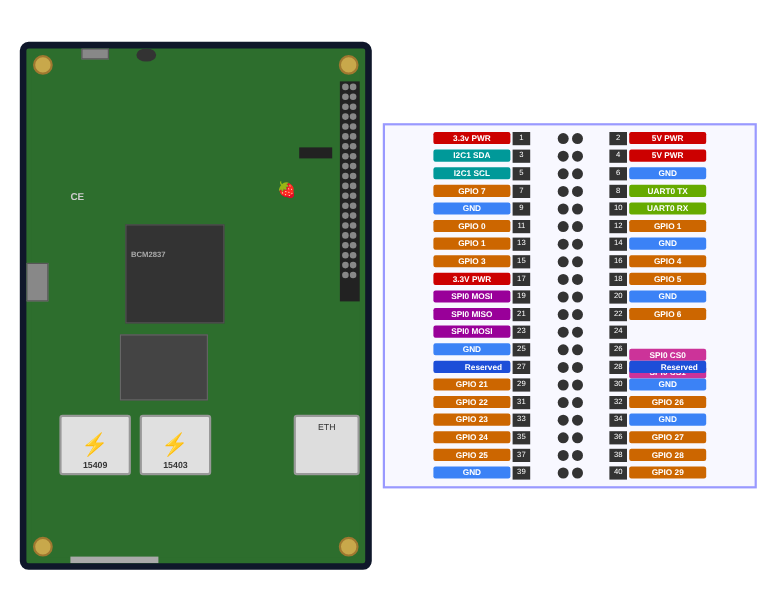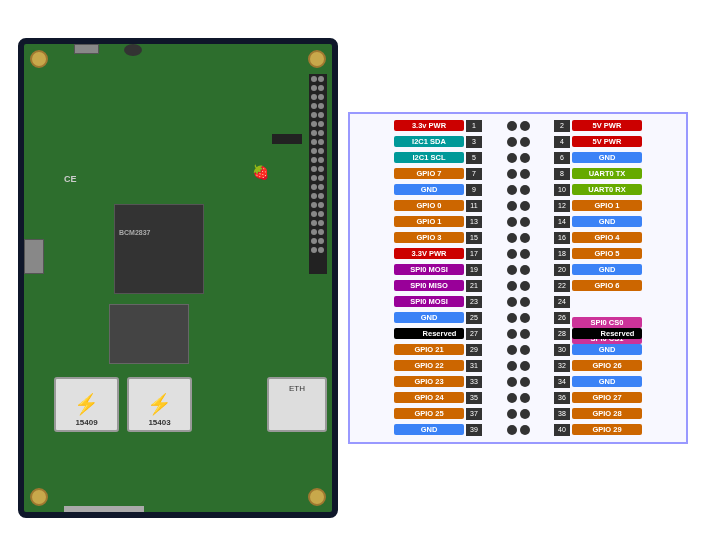--- a/index.html
+++ b/index.html
@@ -243,21 +243,21 @@
       height: 10px;
       background: #333;
       border-radius: 50%;
     }
     
     .c-red { background: #cc0000; }
     .c-orange { background: #cc6600; }
     .c-black { background: #3b82f6; }
     .c-cyan { background: #009999; }
     .c-purple { background: #990099; }
-    .c-gray { background: #000000; padding-left: 24px; }
+    .c-gray { background: #1d4ed8; padding-left: 24px; }
     .c-pink { background: #cc3399; margin-top: 42px; }
     .c-lime { background: #66aa00; }
     .all-rows {
       display: flex;
       gap: 4px;
     }
   </style>
 </head>
 <body>
 

